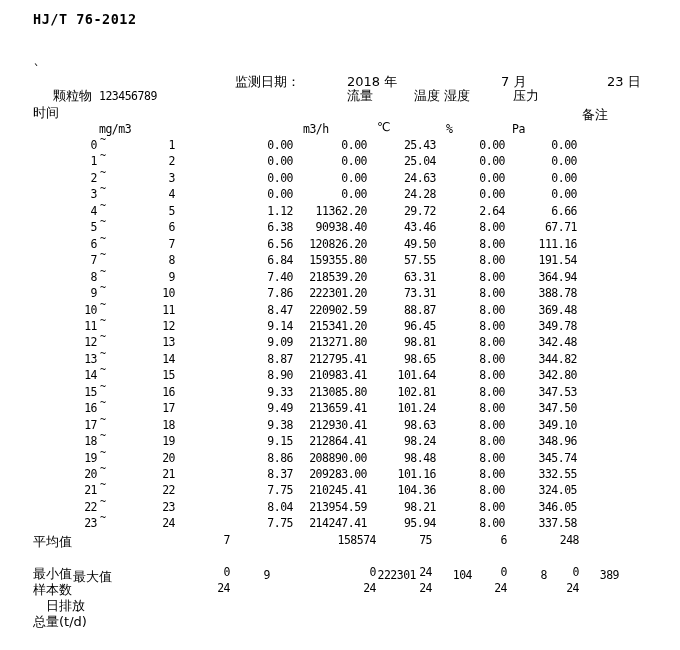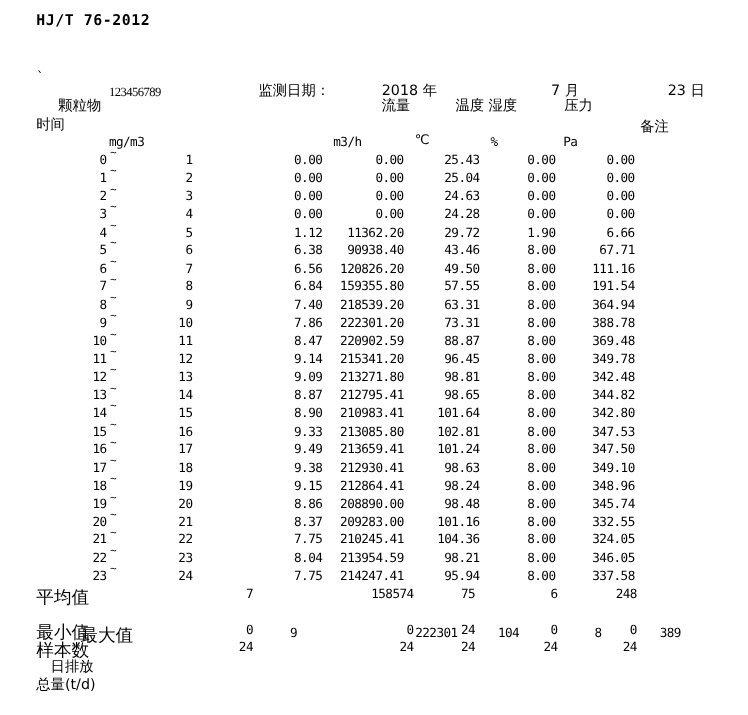--- a/index.html
+++ b/index.html
@@ -12,21 +12,21 @@
   }
   .abs{position:absolute;white-space:pre;}
   .cn{font-size:13px;}
   .num{font-family:"DejaVu Sans Mono",monospace;font-size:11.5px;letter-spacing:-0.5px;}
 
   
   .e-std{left:33px;top:11px;font-weight:bold;font-size:13.5px;font-family:"DejaVu Sans Mono",monospace;letter-spacing:0.5px;}
   .e-title{left:237px;top:27px;font-weight:bold;font-size:20px;letter-spacing:1px;}
   .e-plant{left:33px;top:55px;}
   .e-mark{left:33px;top:63px;font-size:12px;font-family:"DejaVu Sans Mono",monospace;}
-  .e-code{left:99px;top:78px;font-family:Liberation Serif, serif;}
+  .e-code{left:99px;top:89px;}
   .e-datelabel{left:235px;top:73px;}
   .e-year{left:347px;top:73px;}
   .e-month{left:501px;top:73px;}
   .e-day{left:607px;top:73px;}
   .e-dustlabel{left:53px;top:87px;}
   .e-flowlabel{left:347px;top:87px;}
   .e-templabel{left:414px;top:87px;}
   .e-humlabel{left:444px;top:87px;}
   .e-preslabel{left:513px;top:87px;}
   .e-timelabel{left:33px;top:104px;}
@@ -47,21 +47,21 @@
   .cell{position:absolute;top:0;text-align:right;white-space:pre;}
   .c1{left:37px;width:60px;}
   .sep{left:100px;width:14px;top:-4px;text-align:left;font-size:10px;}
   .c2{left:115px;width:60px;}
   .c3{left:213px;width:80px;}
   .c4{left:245px;width:122px;}
   .c5{left:356px;width:80px;}
   .c6{left:425px;width:80px;}
   .c7{left:497px;width:80px;}
 
-  .sl{left:33px;text-align:left;font-size:16px;font-family:"DejaVu Sans",sans-serif;}
+  .sl{left:33px;text-align:left;font-size:13px;font-family:"DejaVu Sans",sans-serif;}
   .s1{left:150px;width:80px;}
   .s2{left:254px;width:122px;}
   .s3{left:352px;width:80px;}
   .s4{left:427px;width:80px;}
   .s5{left:499px;width:80px;}
 </style>
 </head>
 <body>
 
 <div class="page">
@@ -129,21 +129,21 @@
         <span class="cell c6 num">0.00</span>
         <span class="cell c7 num">0.00</span>
       </div>
       <div class="trow" style="top: 203.8px;">
         <span class="cell c1 num">4</span>
         <span class="cell sep num">~</span>
         <span class="cell c2 num">5</span>
         <span class="cell c3 num">1.12</span>
         <span class="cell c4 num">11362.20</span>
         <span class="cell c5 num">29.72</span>
-        <span class="cell c6 num">1.90</span>
+        <span class="cell c6 num">2.64</span>
         <span class="cell c7 num">6.66</span>
       </div>
       <div class="trow" style="top: 220.25px;">
         <span class="cell c1 num">5</span>
         <span class="cell sep num">~</span>
         <span class="cell c2 num">6</span>
         <span class="cell c3 num">6.38</span>
         <span class="cell c4 num">90938.40</span>
         <span class="cell c5 num">43.46</span>
         <span class="cell c6 num">8.00</span>

